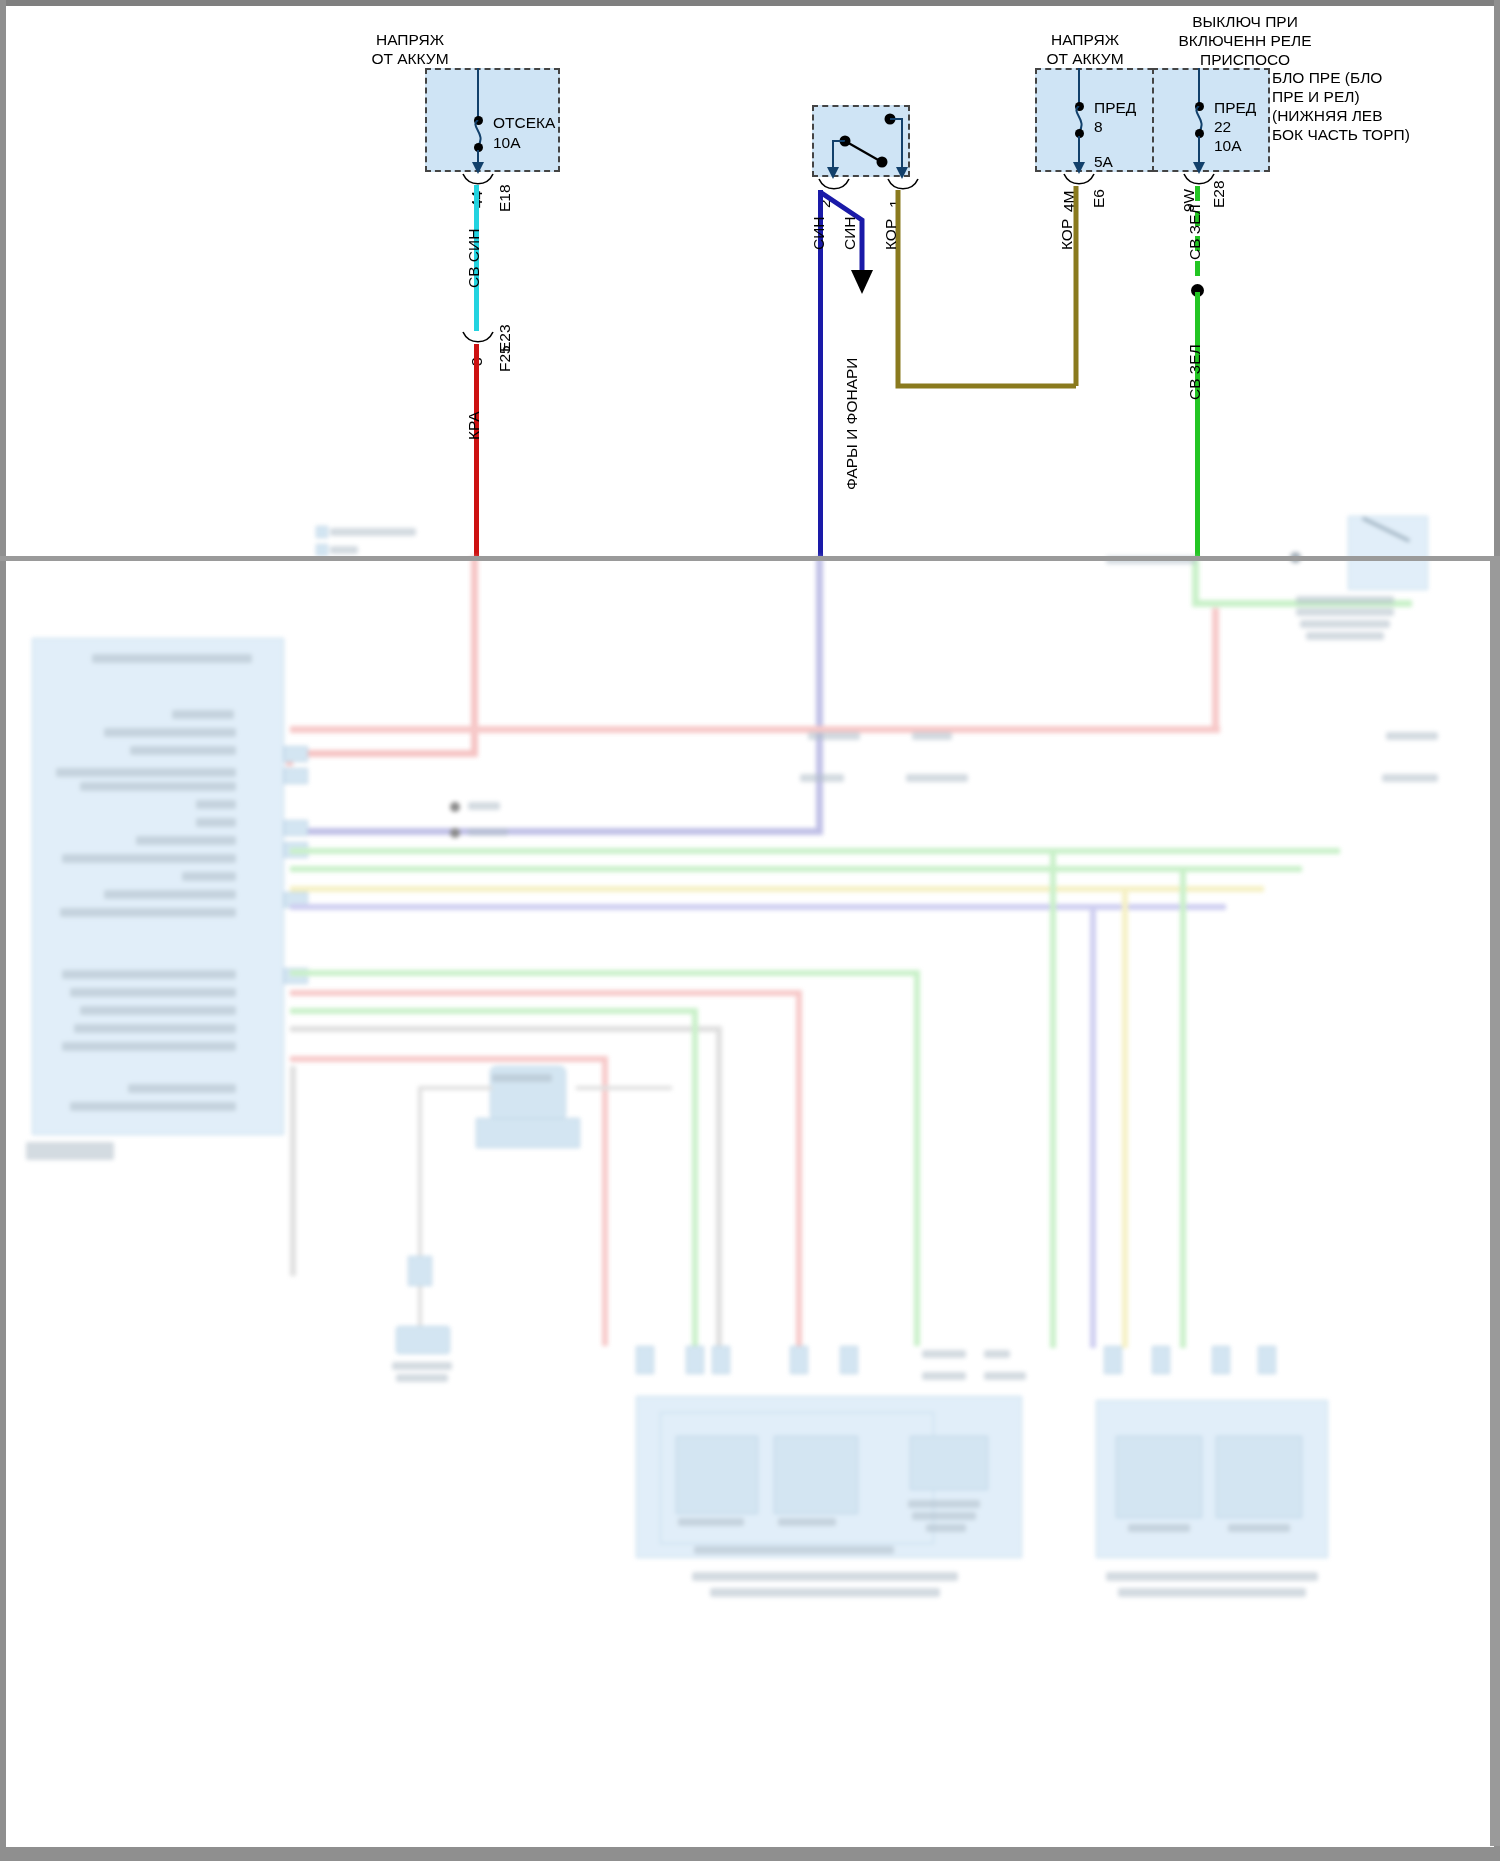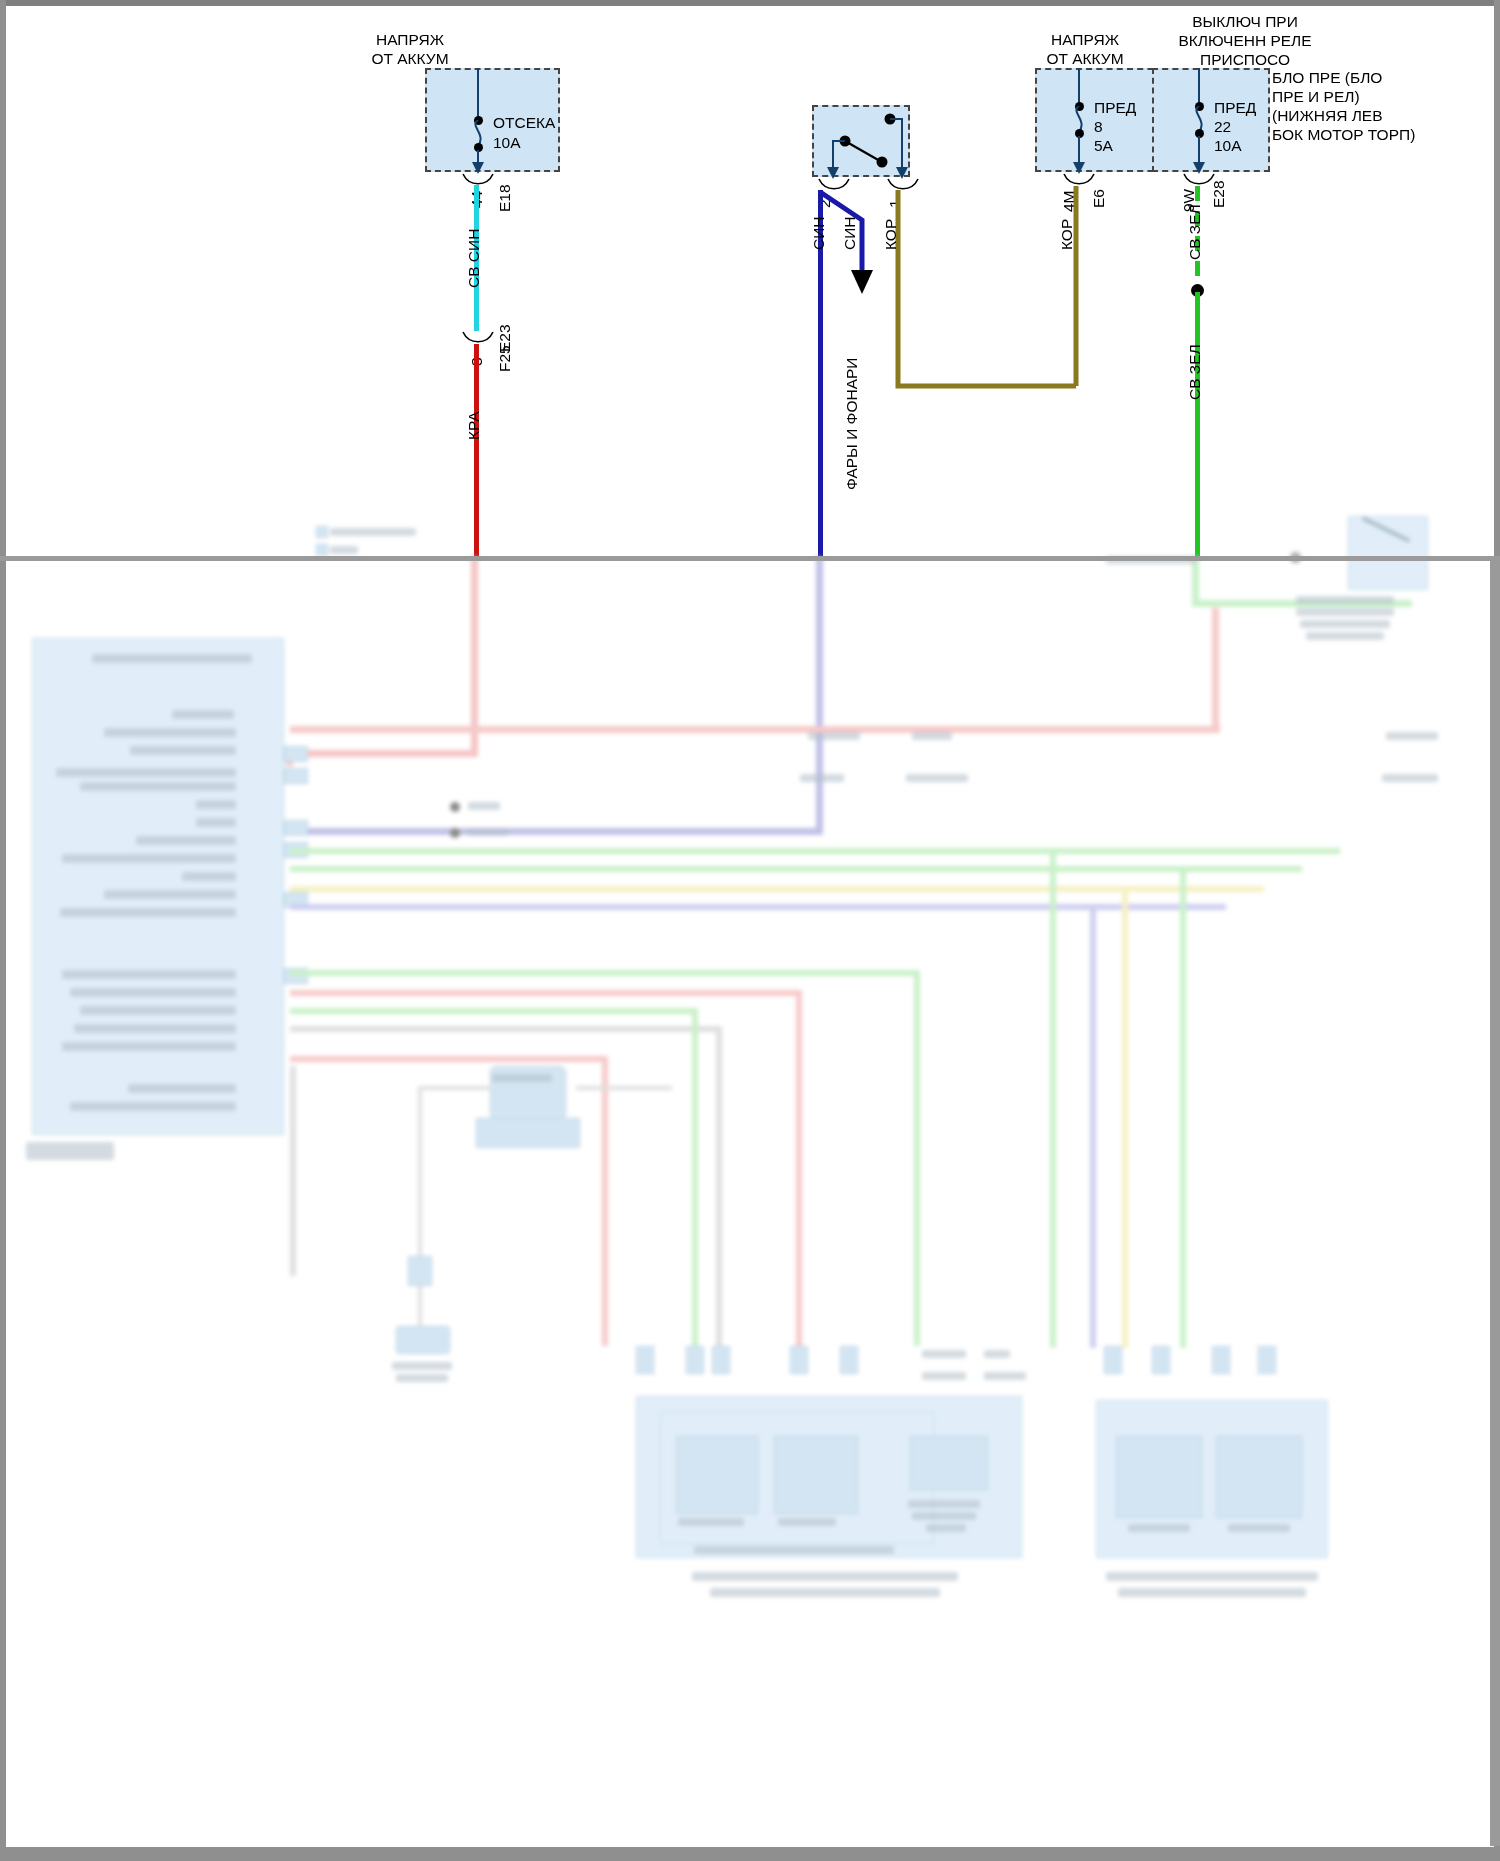--- a/index.html
+++ b/index.html
@@ -132,21 +132,21 @@
       <path d="M12 0 C3 6, 21 14, 12 26" stroke="#12406b" stroke-width="2" fill="none"></path>
     </svg>
     <div class="dot" style="left:1075px;top:129px;"></div>
     <div class="wire" style="left:1078px;top:136px;width:2px;height:30px;background:#12406b;"></div>
     <svg style="position:absolute;left:1071px;top:160px;" width="16" height="16">
       <path d="M8 14 L2 2 L14 2 Z" fill="#12406b"></path>
     </svg>
 
     <div class="lbl l" style="left:1094px;top:98px;">ПРЕД</div>
     <div class="lbl l" style="left:1094px;top:117px;">8</div>
-    <div class="lbl l" style="left:1094px;top:136px;">5A</div>
+    <div class="lbl l" style="left:1094px;top:152px;">5A</div>
 
     <svg style="position:absolute;left:1062px;top:172px;" width="34" height="16">
       <path d="M2 2 C8 15, 26 15, 32 2" stroke="#000" stroke-width="1.6" fill="none"></path>
     </svg>
     <div class="vlbl" style="left:1060px;top:212px;">4M</div>
     <div class="vlbl" style="left:1090px;top:208px;">E6</div>
 
     <svg style="position:absolute;left:1060px;top:186px;" width="40" height="205">
       <path d="M16 0 L16 200" stroke="#8a7a1e" stroke-width="5" fill="none"></path>
     </svg>
@@ -169,21 +169,21 @@
       <path d="M8 14 L2 2 L14 2 Z" fill="#12406b"></path>
     </svg>
 
     <div class="lbl l" style="left:1214px;top:98px;">ПРЕД</div>
     <div class="lbl l" style="left:1214px;top:117px;">22</div>
     <div class="lbl l" style="left:1214px;top:136px;">10A</div>
 
     <div class="lbl l" style="left:1272px;top:68px;width:200px;">БЛО ПРЕ (БЛО
 ПРЕ И РЕЛ)
 (НИЖНЯЯ ЛЕВ
-БОК МОТОР ТОРП)</div>
+БОК ЧАСТЬ ТОРП)</div>
 
     <svg style="position:absolute;left:1182px;top:172px;" width="34" height="16">
       <path d="M2 2 C8 15, 26 15, 32 2" stroke="#000" stroke-width="1.6" fill="none"></path>
     </svg>
     <div class="vlbl" style="left:1180px;top:212px;">9W</div>
     <div class="vlbl" style="left:1210px;top:208px;">E28</div>
 
     <div class="wire" style="left:1195px;top:186px;width:5px;height:98px;
                 background:repeating-linear-gradient(to bottom,#22c522 0 15px,transparent 15px 25px);"></div>
     <div class="vlbl" style="left:1186px;top:260px;">СВ ЗЕЛ</div>

